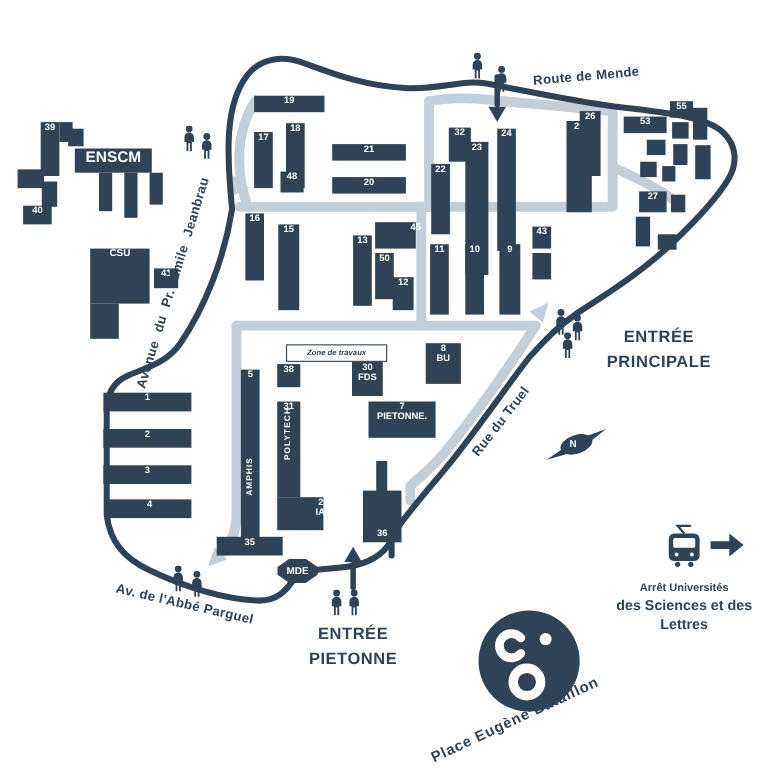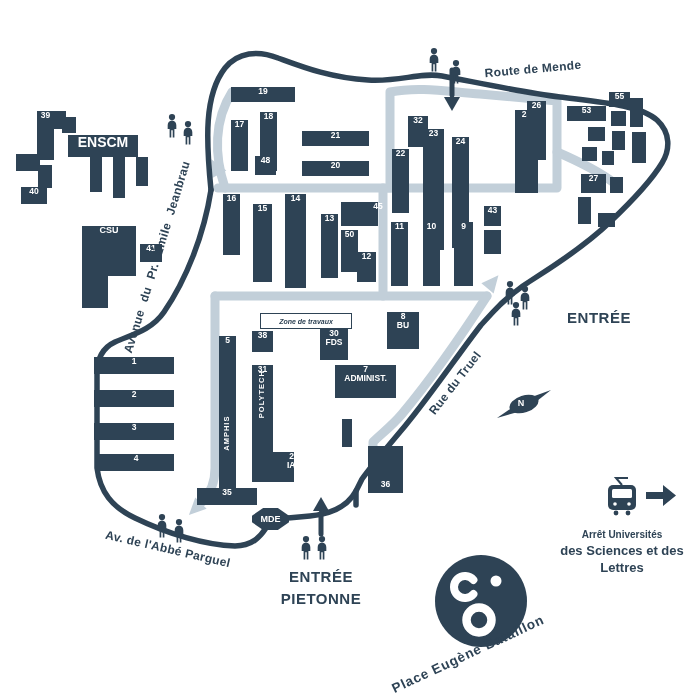--- a/index.html
+++ b/index.html
@@ -164,21 +164,21 @@
       </div>
       <div class="bldg" style="left: 408px; top: 116px; width: 20px; height: 31px;">
         <span>32</span>
       </div>
       <div class="bldg" style="left: 392px; top: 149px; width: 17px; height: 64px;">
         <span>22</span>
       </div>
       <div class="bldg" style="left: 423px; top: 129px; width: 21px; height: 121px;">
         <span>23</span>
       </div>
-      <div class="bldg" style="left: 452px; top: 117px; width: 17px; height: 111px; margin-top: 20px;">
+      <div class="bldg" style="left: 452px; top: 117px; width: 17px; height: 111px;">
         <span>24</span>
       </div>
       <div class="bldg" style="left: 491px; top: 110px; width: 23px; height: 83px; margin-left: 24px;">
         <span>25</span>
       </div>
       <div class="bldg" style="left: 527px; top: 101px; width: 19px; height: 59px;">
         <span>26</span>
       </div>
       <div class="bldg" style="left: 567px; top: 106px; width: 39px; height: 15px;">
         <span>53</span>
@@ -187,23 +187,20 @@
         <span>55</span>
       </div>
       <div class="bldg" style="left: 581px; top: 174px; width: 25px; height: 19px;">
         <span>27</span>
       </div>
       <div class="bldg" style="left: 223px; top: 194px; width: 17px; height: 61px;">
         <span>16</span>
       </div>
       <div class="bldg" style="left: 253px; top: 204px; width: 19px; height: 78px;">
         <span>15</span>
-      </div>
-      <div class="bldg" style="left: 285px; top: 194px; width: 21px; height: 94px;">
-        <span>14</span>
       </div>
       <div class="bldg" style="left: 321px; top: 214px; width: 17px; height: 64px;">
         <span>13</span>
       </div>
       <div class="bldg" style="left: 341px; top: 202px; width: 17px; height: 24px; padding-left: 37px;">
         <span>45</span>
       </div>
       <div class="bldg" style="left: 341px; top: 230px; width: 17px; height: 42px;">
         <span>50</span>
       </div>
@@ -238,32 +235,32 @@
       <div class="bldg" style="left: 320px; top: 329px; width: 28px; height: 31px;">
         <span>30</span>
         <span>FDS</span>
       </div>
       <div class="bldg" style="left: 387px; top: 312px; width: 32px; height: 37px;">
         <span>8</span>
         <span>BU</span>
       </div>
       <div class="bldg" style="left: 335px; top: 365px; width: 61px; height: 33px;">
         <span>7</span>
-        <span>ADMINIST.</span>
+        <span>PIETONNE.</span>
       </div>
       <div class="bldg" style="left: 219px; top: 336px; width: 17px; height: 93px;">
         <span>5</span>
       </div>
       <div class="bldg v" style="left: 219px; top: 429px; width: 17px; height: 67px; font-size: 7.5px;">
         <span>AMPHIS</span>
       </div>
       <div class="bldg" style="left: 197px; top: 488px; width: 60px; height: 17px;">
         <span>35</span>
       </div>
-      <div class="bldg bottom" style="left: 368px; top: 446px; width: 35px; height: 47px;">
+      <div class="bldg bottom" style="left: 330px; top: 446px; width: 35px; height: 47px;">
         <span>36</span>
       </div>
       <div class="blk" style="left: 54px; top: 111px; width: 12px; height: 18px;"></div>
       <div class="blk" style="left: 16px; top: 154px; width: 24px; height: 17px;"></div>
       <div class="blk" style="left: 38px; top: 165px; width: 14px; height: 23px;"></div>
       <div class="blk" style="left: 62px; top: 117px; width: 14px; height: 16px;"></div>
       <div class="blk" style="left: 90px; top: 157px; width: 12px; height: 35px;"></div>
       <div class="blk" style="left: 113px; top: 157px; width: 12px; height: 41px;"></div>
       <div class="blk" style="left: 136px; top: 157px; width: 12px; height: 29px;"></div>
       <div class="blk" style="left: 82px; top: 276px; width: 26px; height: 32px;"></div>
@@ -285,20 +282,21 @@
   <div class="mde">MDE</div>
 
   <div id="labels">
     <div class="maplabel road-label" style="left:533px;top:69px;transform:translate(-50%,-50%) rotate(-5deg);">Route de Mende</div>
     <div class="maplabel road-label" style="left:455px;top:383px;transform:translate(-50%,-50%) rotate(-52deg);">Rue du Truel</div>
     <div class="maplabel road-label" style="left:157px;top:257px;transform:translate(-50%,-50%) rotate(-73deg);word-spacing:5px;">Avenue du Pr. Émile Jeanbrau</div>
     <div class="maplabel road-label" style="left:168px;top:549px;transform:translate(-50%,-50%) rotate(13deg);">Av. de l'Abbé Parguel</div>
 
     <div class="maplabel entrance" style="left:599px;top:318px;">
       <div>ENTRÉE</div>
+      <div>PRINCIPALE</div>
     </div>
     <div class="maplabel entrance" style="left:321px;top:588px;">
       <div>ENTRÉE</div>
       <div>PIETONNE</div>
     </div>
 
     <div class="maplabel place-label" style="left:468px;top:654px;">Place Eugène Bataillon</div>
 
     <div class="maplabel tram-label" style="left:622px;top:528px;">
       <div>Arrêt Universités</div>

